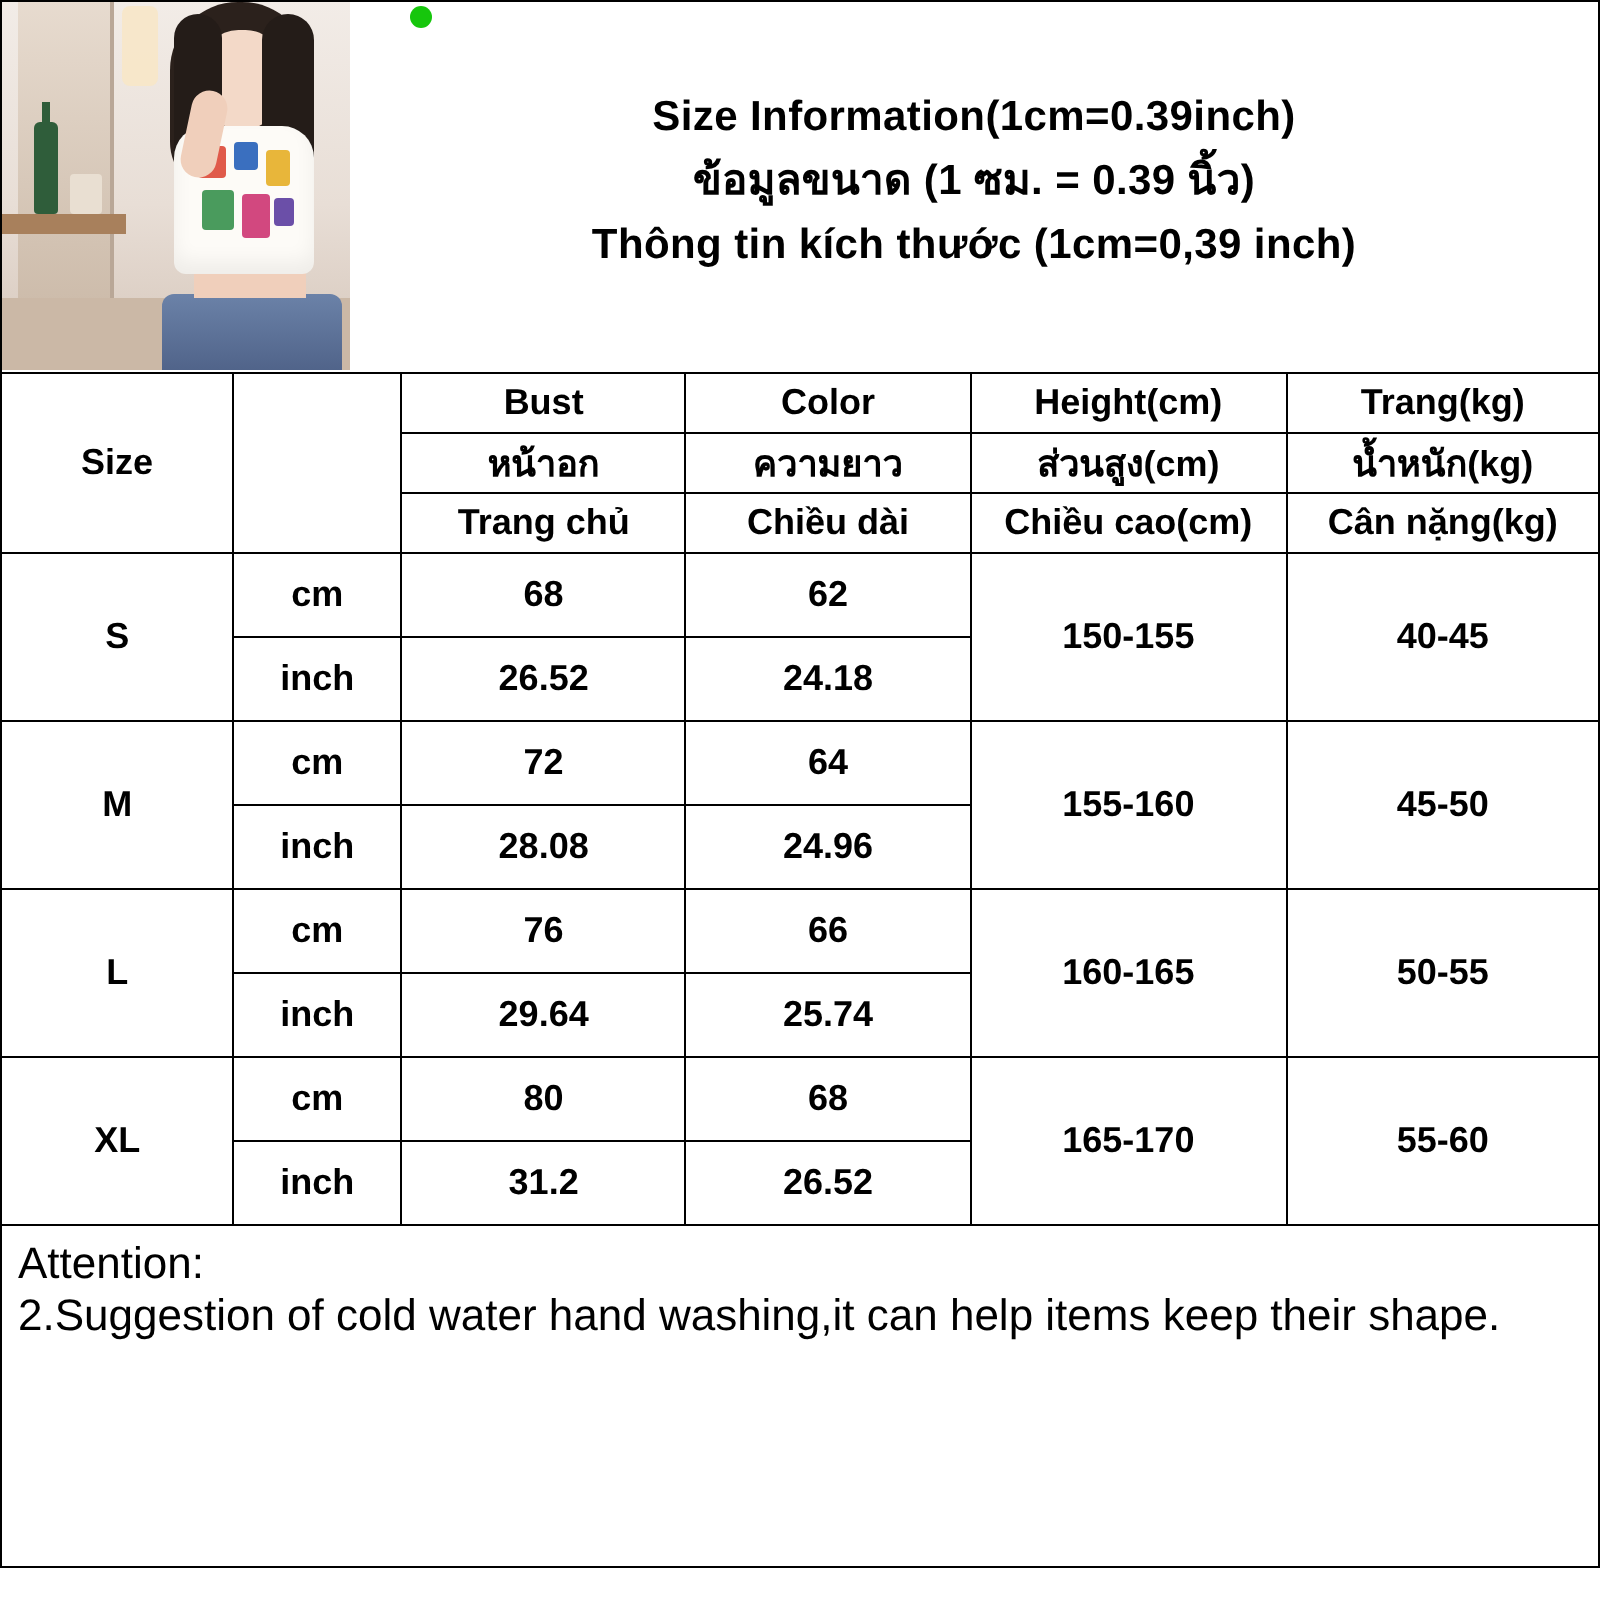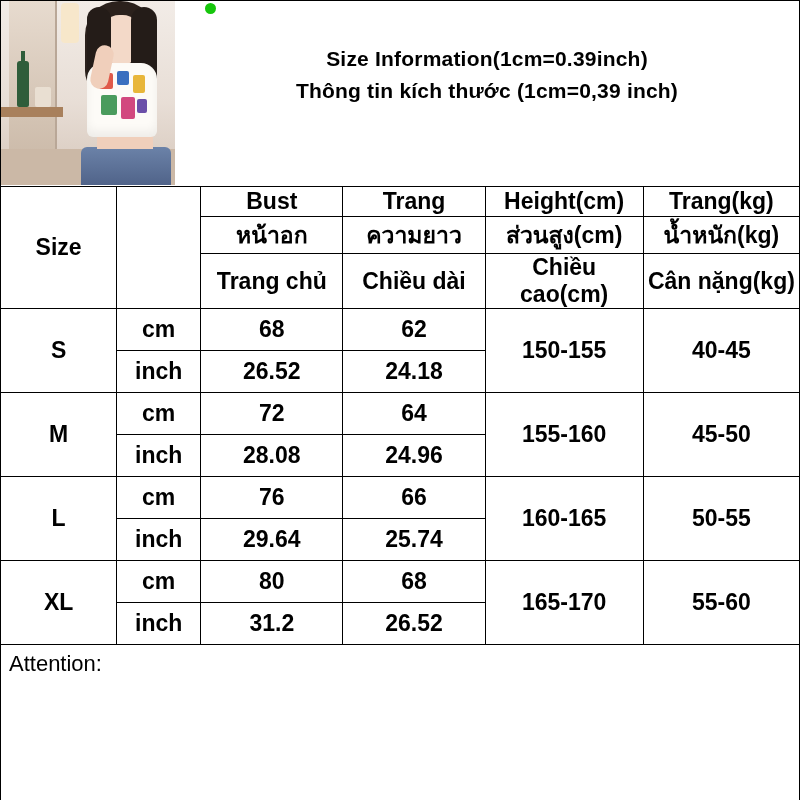--- a/index.html
+++ b/index.html
@@ -165,21 +165,21 @@
 
   
   table.size-table {
     border-collapse: collapse;
     width: 800px;
     table-layout: fixed;
   }
   table.size-table td {
     border: 1px solid #000;
     text-align: center;
-    font-size: 23px;
+    font-size: 18px;
     font-weight: bold;
     padding: 0 1px;
     box-sizing: border-box;
   }
   .col-size   { width: 116px; }
   .col-unit   { width: 84px; }
   .col-bust   { width: 142px; }
   .col-length { width: 142px; }
   .col-height { width: 158px; }
   .col-weight { width: 156px; }
@@ -238,39 +238,40 @@
       <div class="g4"></div>
       <div class="g5"></div>
       <div class="g6"></div>
       <div class="model-arm"></div>
     </div>
 
     <div class="green-dot"></div>
 
     <div class="header-titles">
       <div>Size Information(1cm=0.39inch)</div>
+      <div>ข้อมูลขนาด (1 ซม. = 0.39 นิ้ว)</div>
       <div>Thông tin kích thước (1cm=0,39 inch)</div>
     </div>
   </div>
 
   <table class="size-table">
     <colgroup>
       <col class="col-size">
       <col class="col-unit">
       <col class="col-bust">
       <col class="col-length">
       <col class="col-height">
       <col class="col-weight">
     </colgroup>
     <tbody>
       <tr>
         <td class="size-label" rowspan="3">Size</td>
         <td rowspan="3"></td>
         <td class="head-cell">Bust</td>
-        <td class="head-cell">Trang</td>
+        <td class="head-cell">Color</td>
         <td class="head-cell">Height(cm)</td>
         <td class="head-cell">Trang(kg)</td>
       </tr>
       <tr>
         <td class="head-cell">หน้าอก</td>
         <td class="head-cell">ความยาว</td>
         <td class="head-cell">ส่วนสูง(cm)</td>
         <td class="head-cell">น้ำหนัก(kg)</td>
       </tr>
       <tr>
@@ -333,15 +334,16 @@
       <tr class="data-row">
         <td>inch</td>
         <td>31.2</td>
         <td>26.52</td>
       </tr>
     </tbody>
   </table>
 
   <div class="attention">
     <p>Attention:</p>
+    <p>2.Suggestion of cold water hand washing,it can help items keep their shape.</p>
   </div>
 
 </div>
 
 </body></html>

